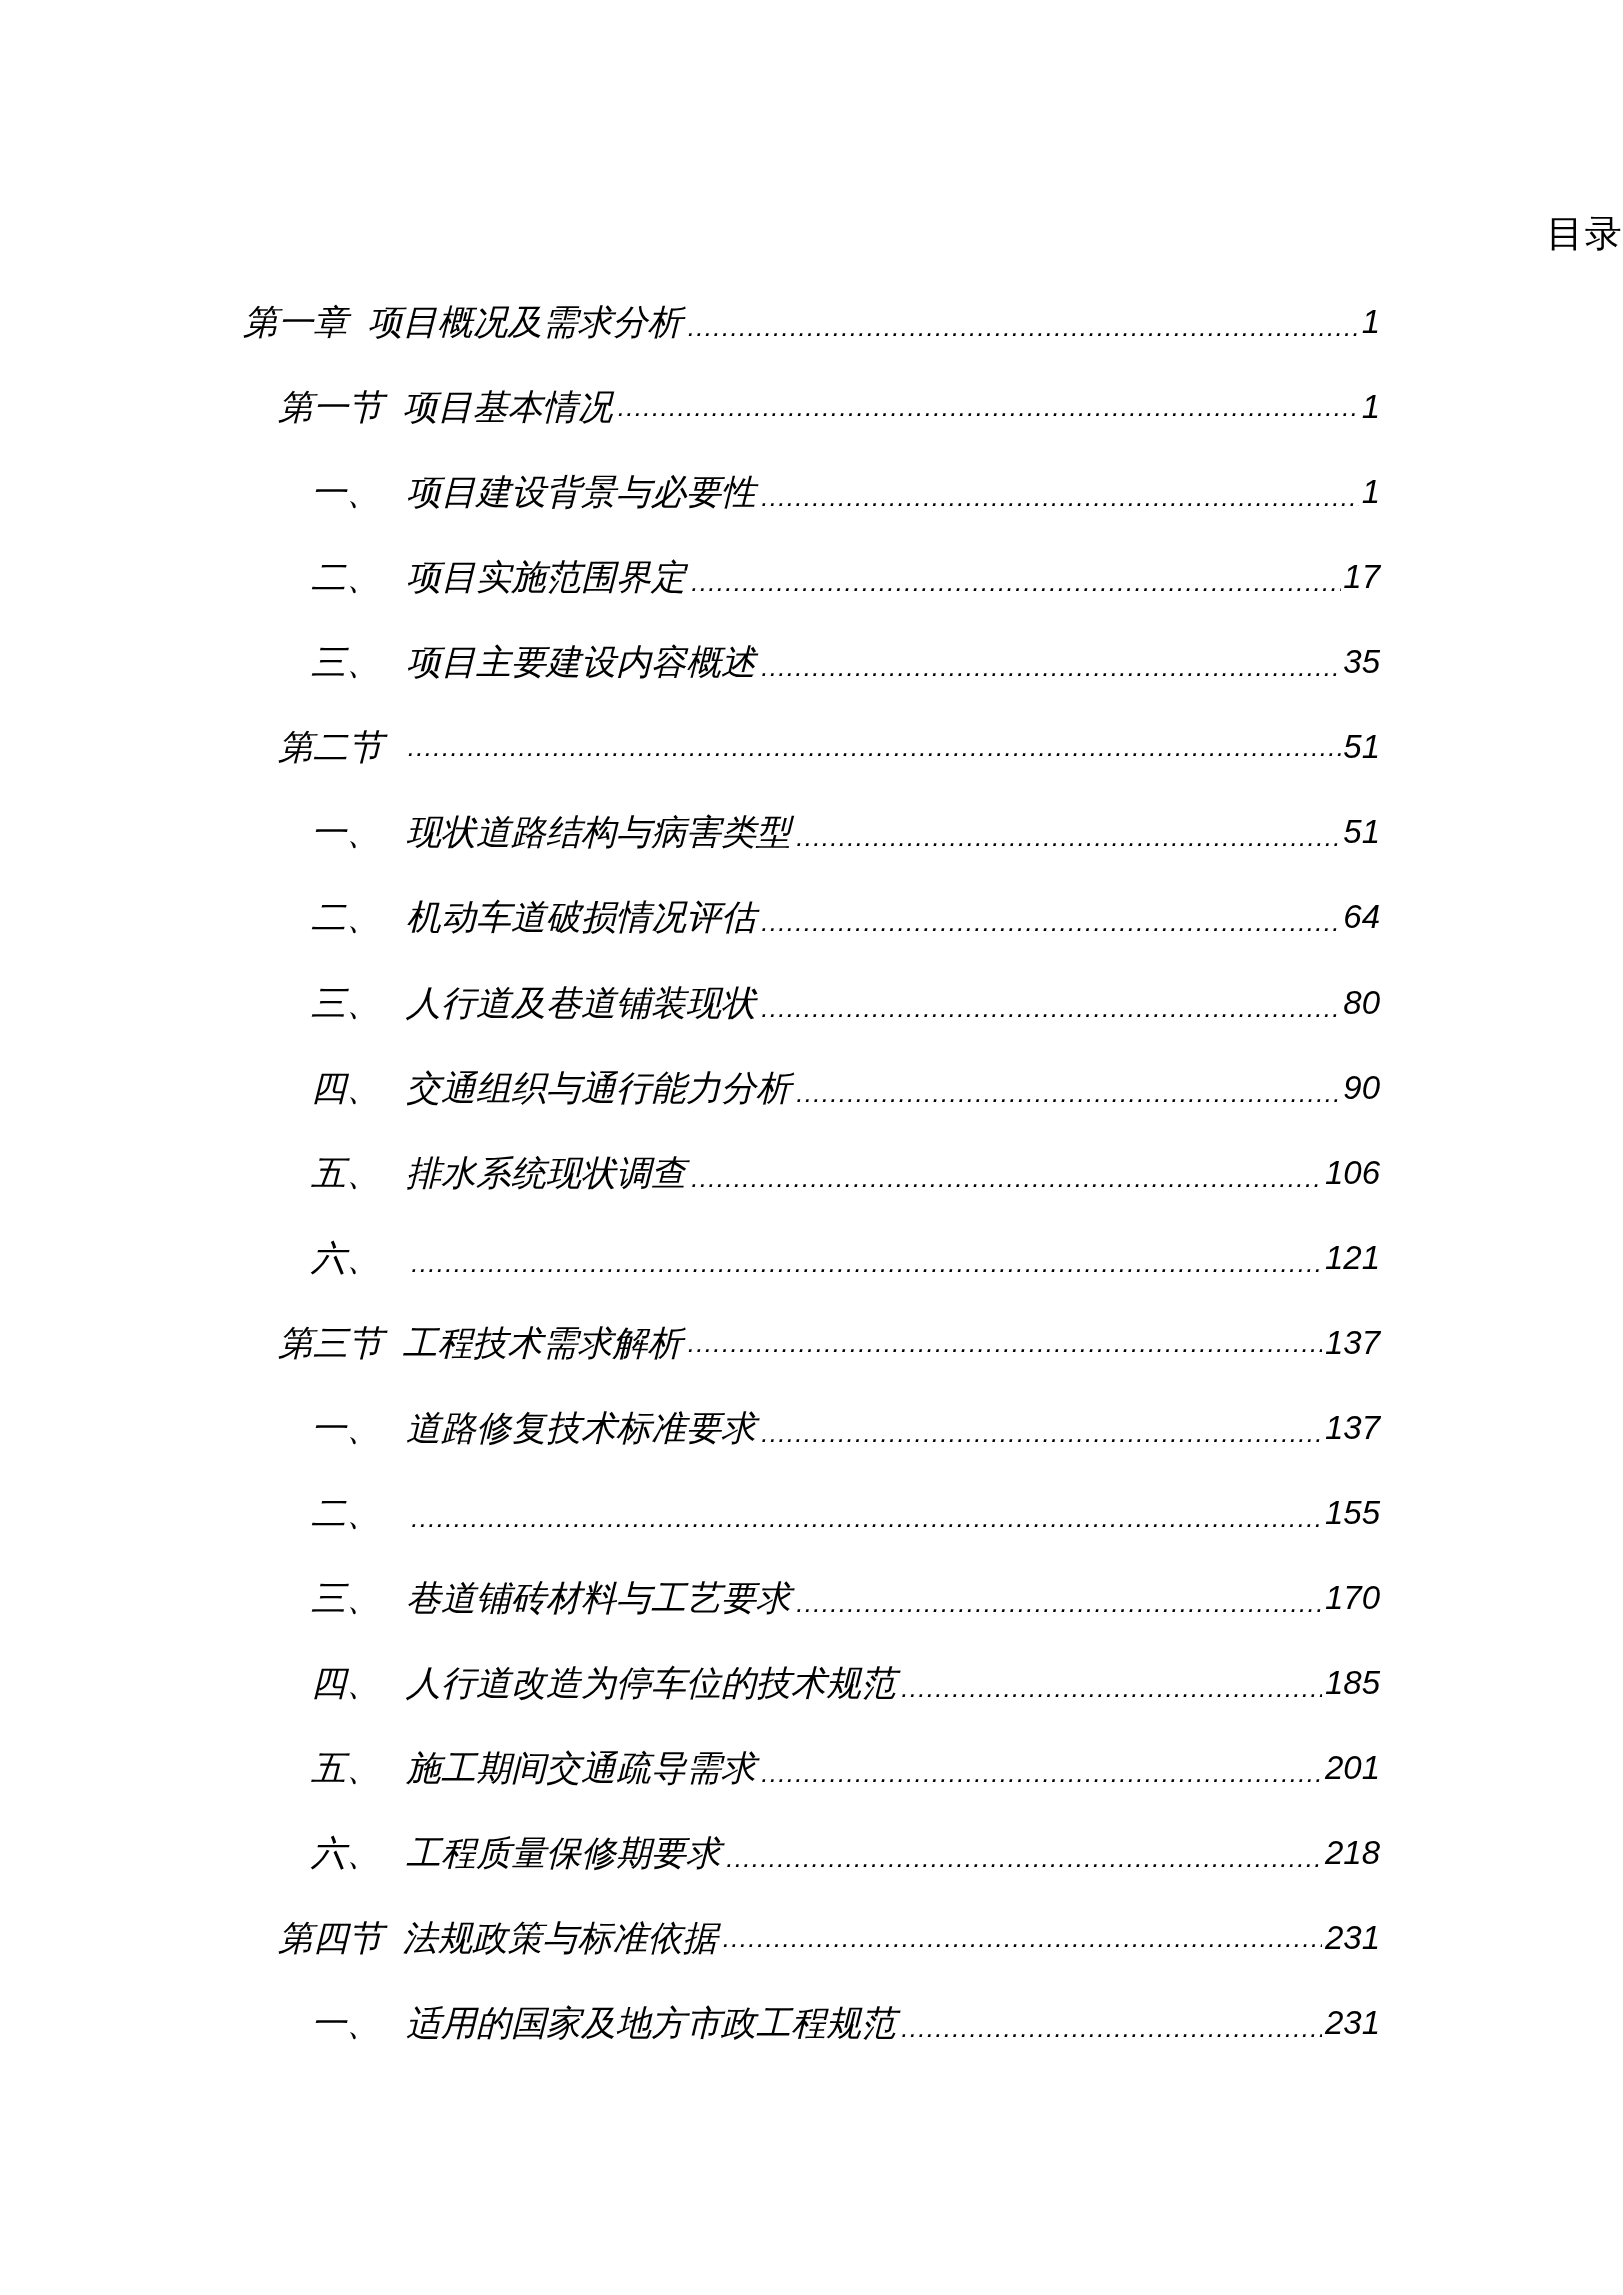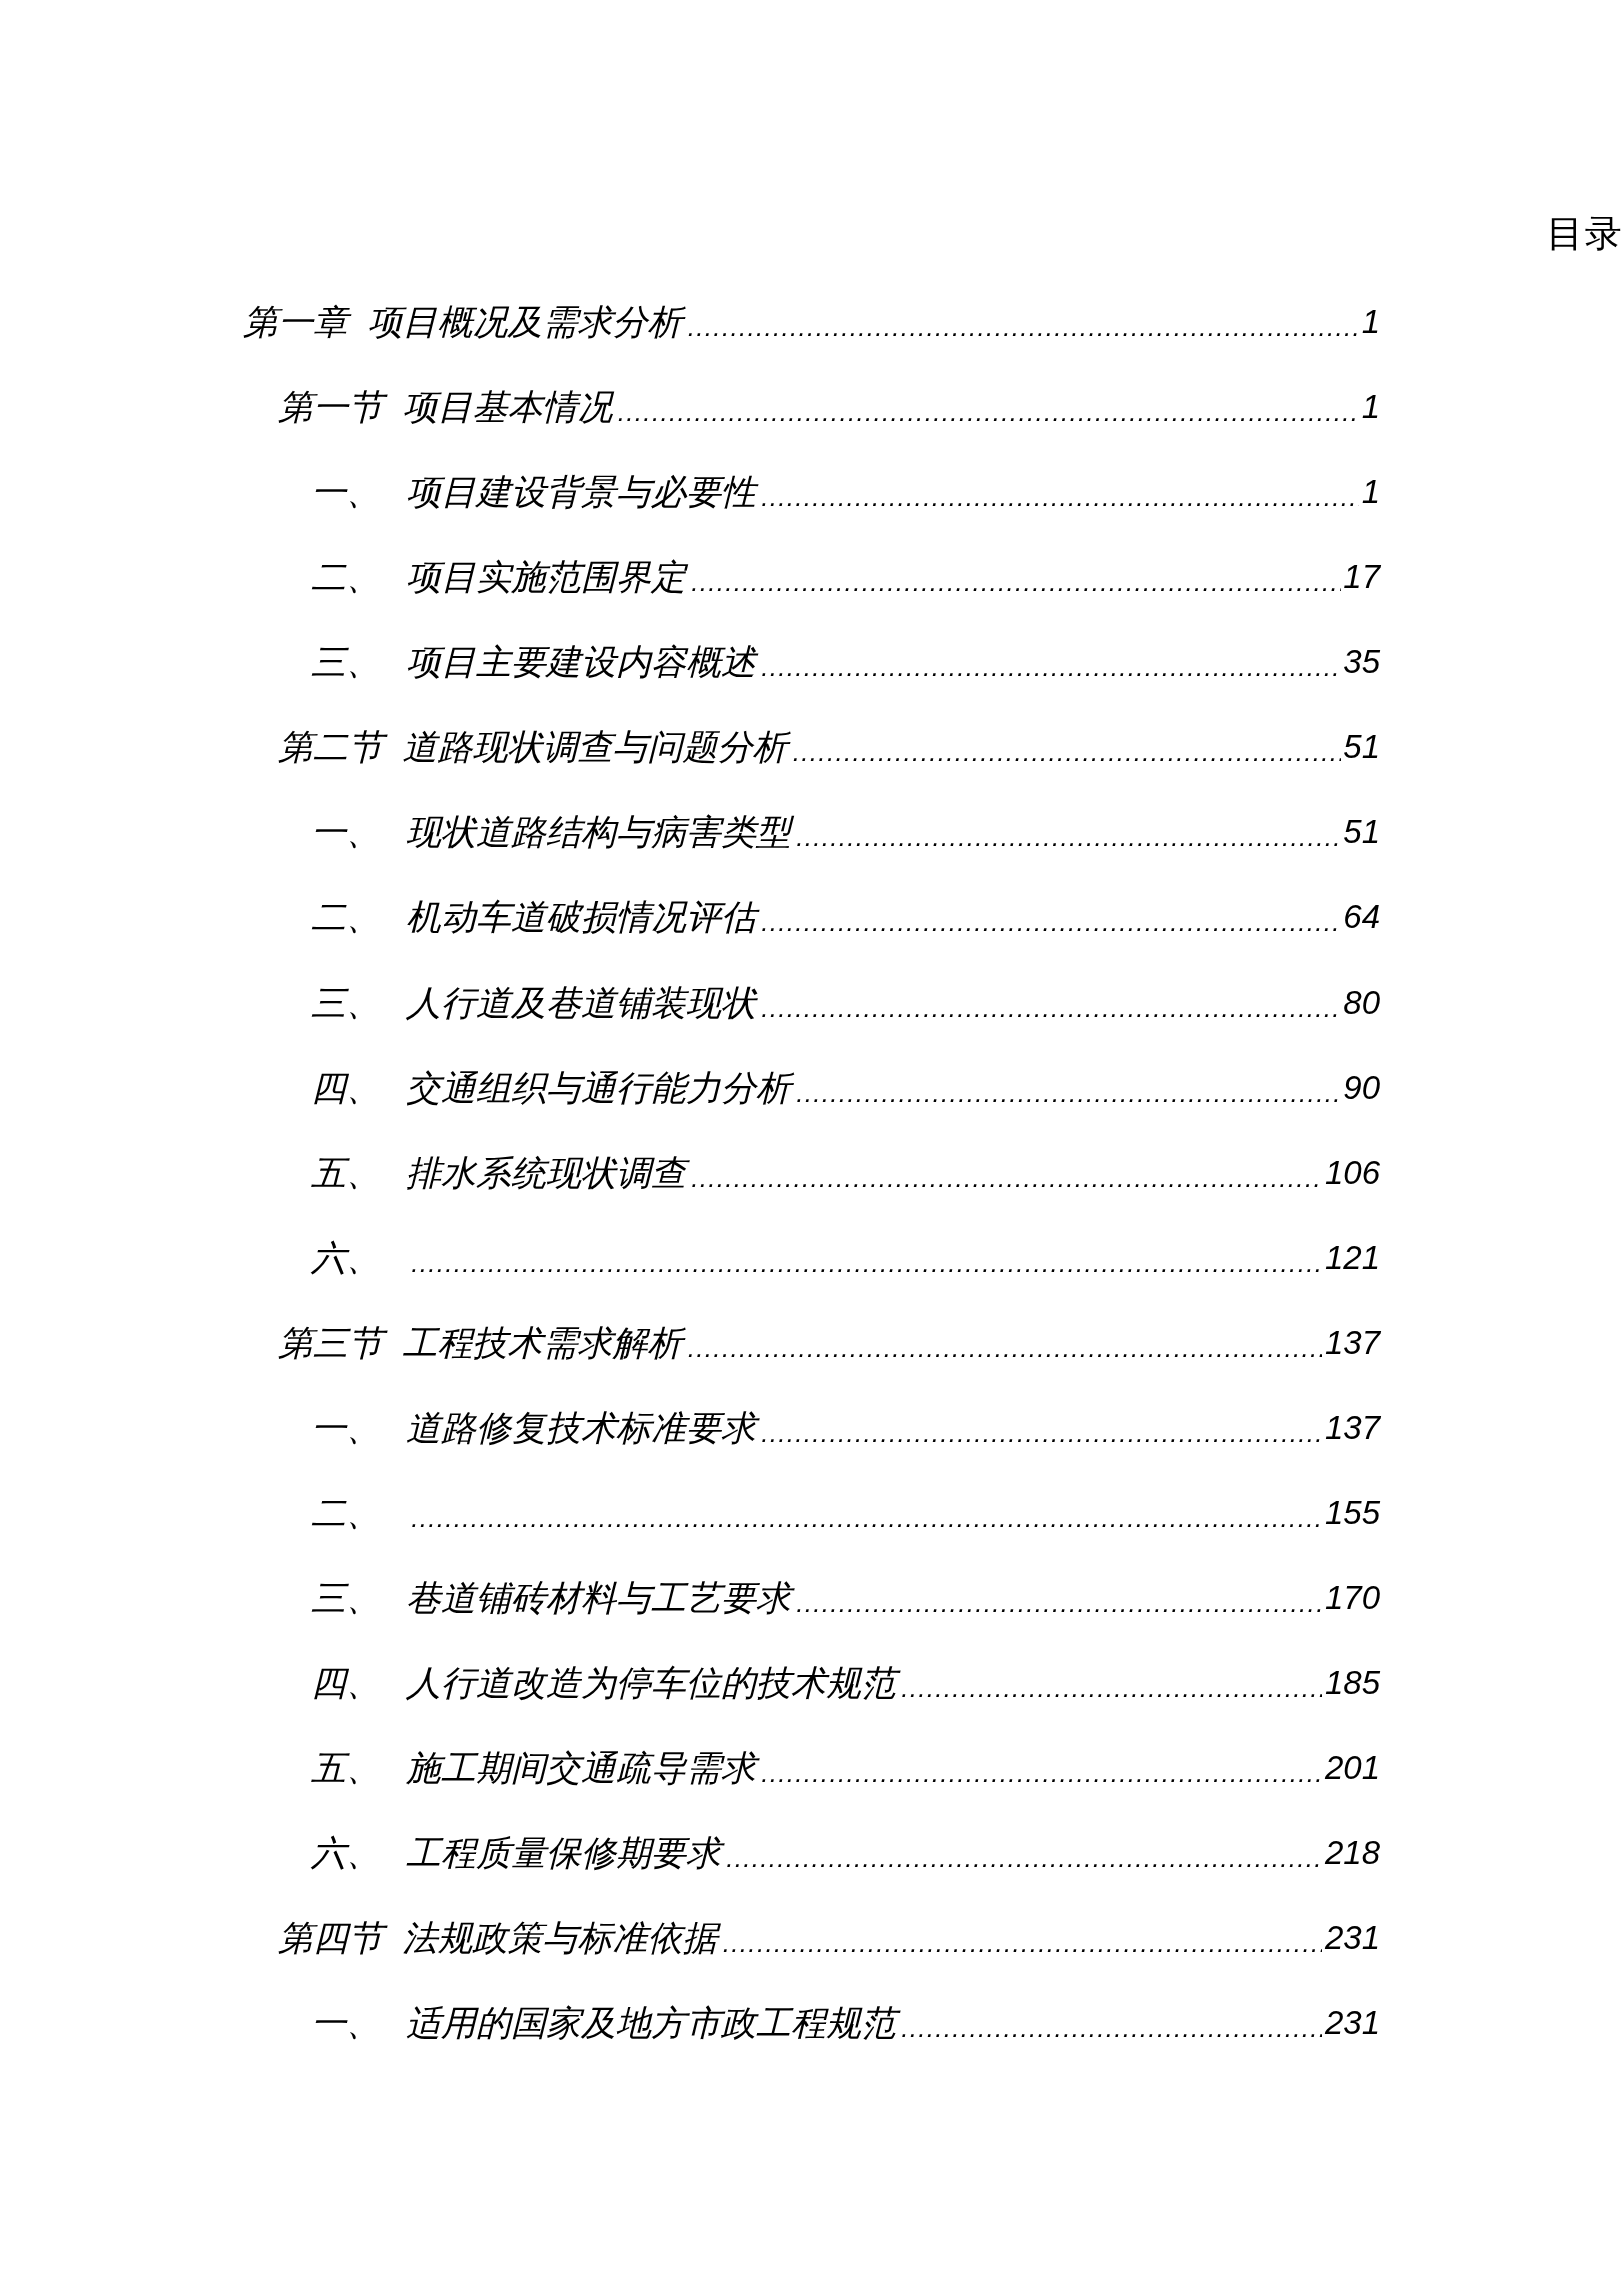--- a/index.html
+++ b/index.html
@@ -4,21 +4,21 @@
 <style>
   html, body { margin: 0; padding: 0; background: #ffffff; }
   body { width: 1623px; height: 2295px; position: relative; overflow: hidden;
          font-family: "DejaVu Serif", "Liberation Serif", serif; color: #000; }
   .title { position: absolute; top: 208px; left: 0; width: 100%; text-align: right;
            font-size: 37px; line-height: 52px; letter-spacing: 1.3px; }
   .toc { position: absolute; top: 296px; left: 0; width: 1623px; }
   .row { position: absolute; left: 0; right: 243px; height: 52px; display: flex;
          align-items: flex-end; font-size: 35px; line-height: 52px; font-style: italic; }
   .row.chapter { padding-left: 243px; }
-  .row.section { padding-left: 278px; }
+  .row.section { padding-left: 278px; align-items: center; }
   .row.item { padding-left: 311px; }
   .num { white-space: nowrap; }
   .row.chapter .num, .row.section .num { margin-right: 19.6px; }
   .row.item .num { width: 95px; display: inline-block; }
   .label { white-space: nowrap; }
   .leader { flex: 1; overflow: hidden; white-space: nowrap; margin: 0 2.6px 0 5.2px;
             font-family: "Liberation Sans", sans-serif; font-size: 26px; line-height: 41px;
             letter-spacing: 1.3px; color: #000; }
   .leader::before { content: "................................................................................................................................................................................................................................................................"; }
   .page { white-space: nowrap; font-family: "Liberation Sans", sans-serif; font-size: 33px; text-align: right; }
@@ -54,21 +54,20 @@
     <span class="page">17</span>
   </div>
   <div class="row item" style="top:340px">
     <span class="num">三、</span>
     <span class="label">项目主要建设内容概述</span>
     <span class="leader"></span>
     <span class="page">35</span>
   </div>
   <div class="row section" style="top:425px">
     <span class="num">第二节</span>
-    <span class="label">道路现状调查与问题分析</span>
     <span class="leader"></span>
     <span class="page">51</span>
   </div>
   <div class="row item" style="top:510px">
     <span class="num">一、</span>
     <span class="label">现状道路结构与病害类型</span>
     <span class="leader"></span>
     <span class="page">51</span>
   </div>
   <div class="row item" style="top:595px">

